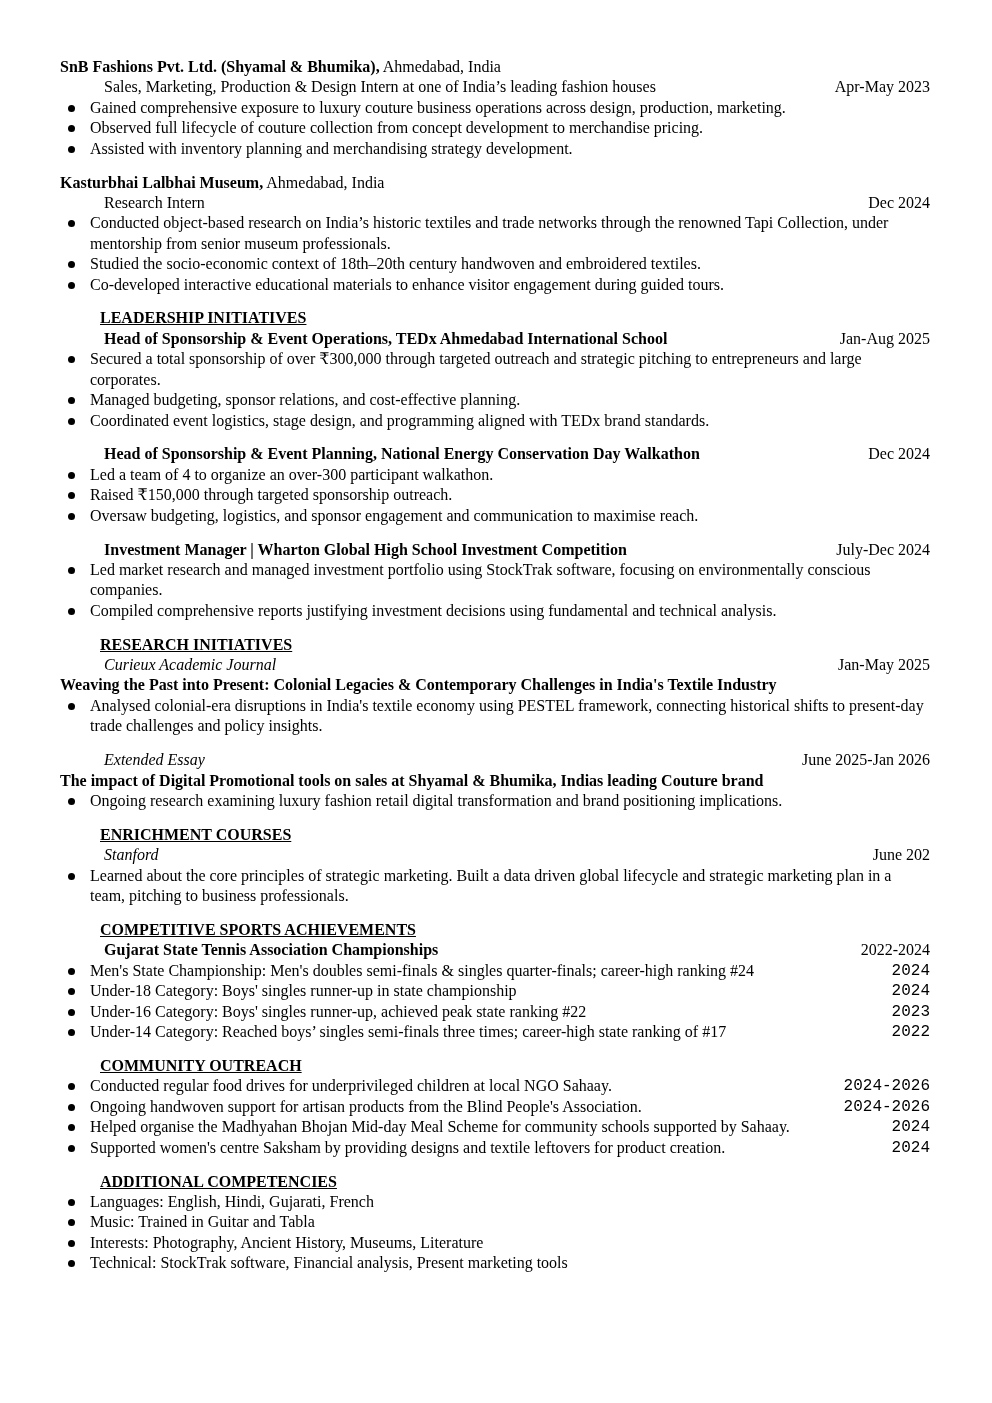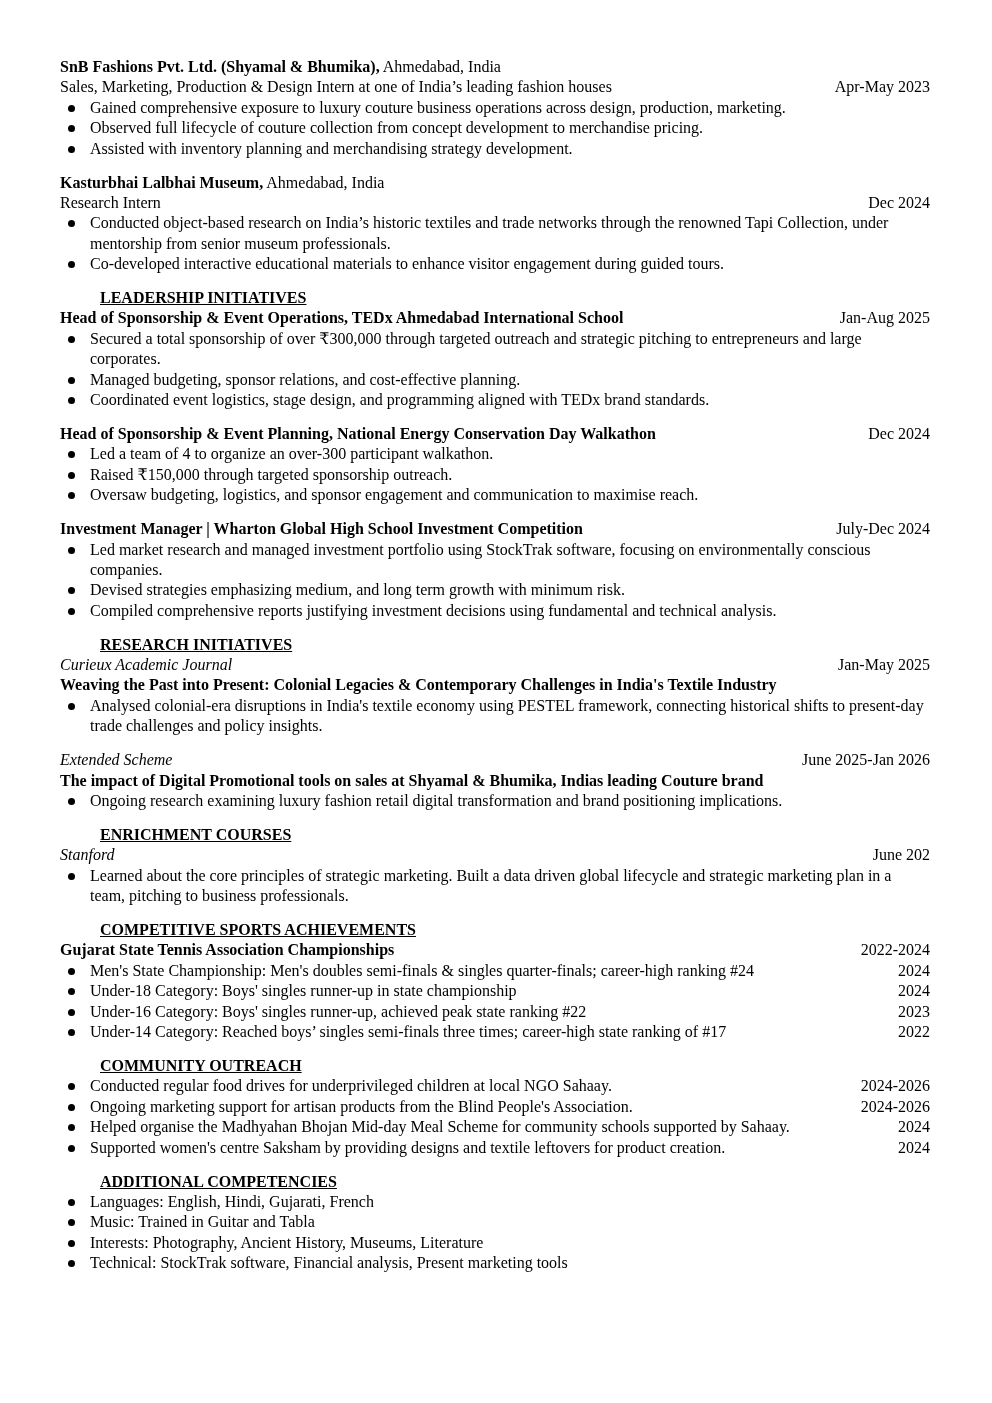--- a/index.html
+++ b/index.html
@@ -9,21 +9,21 @@
     width: 992px;
     height: 1403px;
     font-family: "Liberation Serif", "DejaVu Serif", serif;
     font-size: 16px;
     line-height: 20.4px;
     color: #000000;
     padding: 57px 62px 0 60px;
     overflow: hidden;
   }
   .block { margin-bottom: 13.5px; }
-  .row { display: flex; align-items: baseline; }
+  .row { display: flex; align-items: baseline; margin-left: 44px; }
   .row .left { flex: 1 1 auto; }
   .row .date { flex: 0 0 auto; text-align: left; white-space: nowrap; }
   .b { font-weight: bold; }
   .i { font-style: italic; }
   .heading {
     font-weight: bold;
     text-decoration: underline;
     margin-left: 40px;
   }
   .bullet-row { display: flex; }
@@ -35,21 +35,21 @@
   .dot {
     display: inline-block;
     width: 7px;
     height: 7px;
     border-radius: 50%;
     background: #000000;
     margin-top: 7px;
     vertical-align: top;
   }
   .bullet-text { flex: 1 1 auto; }
-  .bullet-date { flex: 0 0 auto; text-align: center; white-space: nowrap; padding-left: 12px; }
+  .bullet-date { flex: 0 0 auto; text-align: center; white-space: nowrap; padding-left: 12px; font-family: Liberation Mono, monospace; }
 </style>
 </head>
 <body>
 
 <div>
 
   <section class="block">
     <div><span class="b">SnB Fashions Pvt. Ltd. (Shyamal &amp; Bhumika),</span><span> Ahmedabad, India</span></div>
     <div class="row">
       <span class="left">Sales, Marketing, Production &amp; Design Intern at one of India’s leading fashion houses</span>
@@ -74,20 +74,24 @@
     <div class="row">
       <span class="left">Research Intern</span>
       <span class="date">Dec 2024</span>
     </div>
     <div class="bullet-row">
         <span class="marker-cell"><span class="dot"></span></span>
         <span class="bullet-text">Conducted object-based research on India’s historic textiles and trade networks through the renowned Tapi Collection, under mentorship from senior museum professionals.</span>
       </div>
     <div class="bullet-row">
         <span class="marker-cell"><span class="dot"></span></span>
+        <span class="bullet-text">Studied the socio-economic context of 18th–20th century handwoven and embroidered textiles.</span>
+      </div>
+    <div class="bullet-row">
+        <span class="marker-cell"><span class="dot"></span></span>
         <span class="bullet-text">Co-developed interactive educational materials to enhance visitor engagement during guided tours.</span>
       </div>
   </section>
 
   <section class="block">
     <div class="heading">LEADERSHIP INITIATIVES</div>
     <div class="row">
       <span class="left b">Head of Sponsorship &amp; Event Operations, TEDx Ahmedabad International School</span>
       <span class="date">Jan-Aug 2025</span>
     </div>
@@ -128,44 +132,40 @@
     <div class="row">
       <span class="left b">Investment Manager | Wharton Global High School Investment Competition</span>
       <span class="date">July-Dec 2024</span>
     </div>
     <div class="bullet-row">
         <span class="marker-cell"><span class="dot"></span></span>
         <span class="bullet-text">Led market research and managed investment portfolio using StockTrak software, focusing on environmentally conscious companies.</span>
       </div>
     <div class="bullet-row">
         <span class="marker-cell"><span class="dot"></span></span>
-        <span class="bullet-text">Devised strategies emphasizing medium, and long term growth with minimum risk.</span>
-      </div>
-    <div class="bullet-row">
-        <span class="marker-cell"><span class="dot"></span></span>
         <span class="bullet-text">Compiled comprehensive reports justifying investment decisions using fundamental and technical analysis.</span>
       </div>
   </section>
 
   <section class="block">
     <div class="heading">RESEARCH INITIATIVES</div>
     <div class="row">
       <span class="left i">Curieux Academic Journal</span>
       <span class="date">Jan-May 2025</span>
     </div>
     <div class="b">Weaving the Past into Present: Colonial Legacies &amp; Contemporary Challenges in India's Textile Industry</div>
     <div class="bullet-row">
         <span class="marker-cell"><span class="dot"></span></span>
         <span class="bullet-text">Analysed colonial-era disruptions in India's textile economy using PESTEL framework, connecting historical shifts to present-day trade challenges and policy insights.</span>
       </div>
   </section>
 
   <section class="block">
     <div class="row">
-      <span class="left i">Extended Scheme</span>
+      <span class="left i">Extended Essay</span>
       <span class="date">June 2025-Jan 2026</span>
     </div>
     <div class="b">The impact of Digital Promotional tools on sales at Shyamal &amp; Bhumika, Indias leading Couture brand</div>
     <div class="bullet-row">
         <span class="marker-cell"><span class="dot"></span></span>
         <span class="bullet-text">Ongoing research examining luxury fashion retail digital transformation and brand positioning implications.</span>
       </div>
   </section>
 
   <section class="block">
@@ -210,21 +210,21 @@
 
   <section class="block">
     <div class="heading">COMMUNITY OUTREACH</div>
     <div class="bullet-row">
         <span class="marker-cell"><span class="dot"></span></span>
         <span class="bullet-text">Conducted regular food drives for underprivileged children at local NGO Sahaay.</span>
         <span class="bullet-date">2024-2026</span>
       </div>
     <div class="bullet-row">
         <span class="marker-cell"><span class="dot"></span></span>
-        <span class="bullet-text">Ongoing marketing support for artisan products from the Blind People's Association.</span>
+        <span class="bullet-text">Ongoing handwoven support for artisan products from the Blind People's Association.</span>
         <span class="bullet-date">2024-2026</span>
       </div>
     <div class="bullet-row">
         <span class="marker-cell"><span class="dot"></span></span>
         <span class="bullet-text">Helped organise the Madhyahan Bhojan Mid-day Meal Scheme for community schools supported by Sahaay.</span>
         <span class="bullet-date">2024</span>
       </div>
     <div class="bullet-row">
         <span class="marker-cell"><span class="dot"></span></span>
         <span class="bullet-text">Supported women's centre Saksham by providing designs and textile leftovers for product creation.</span>

